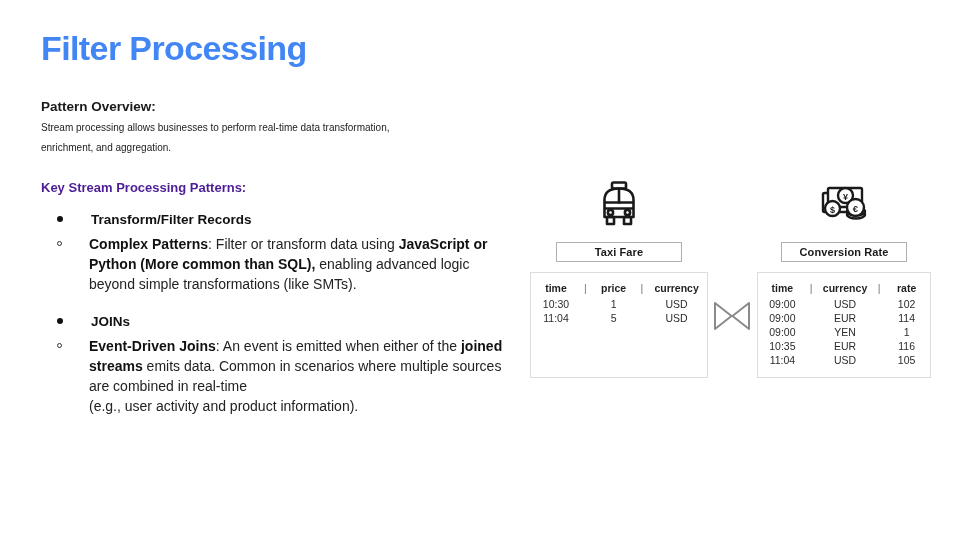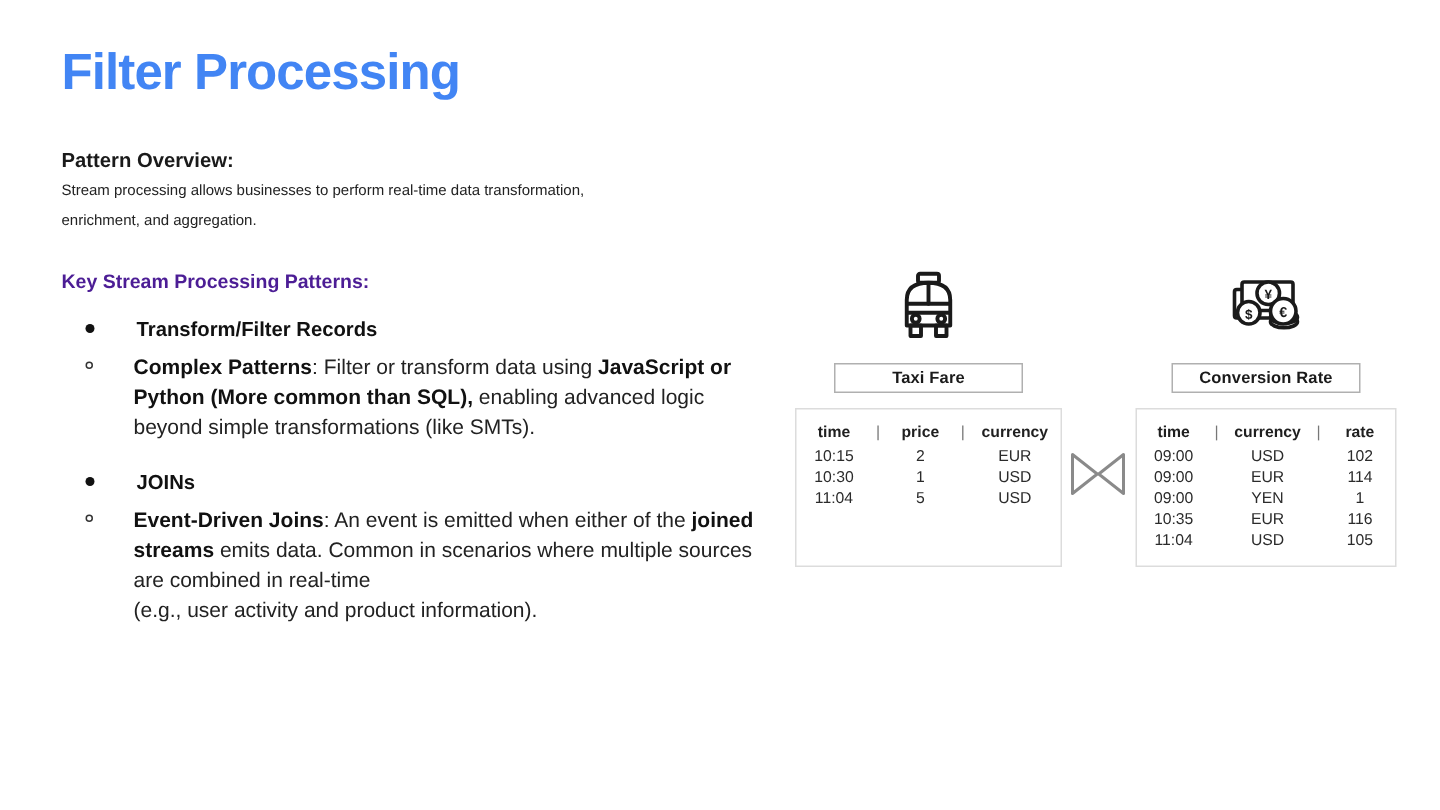--- a/index.html
+++ b/index.html
@@ -272,27 +272,20 @@
           <tr>
             <th>time</th>
             <th class="sep">|</th>
             <th>price</th>
             <th class="sep">|</th>
             <th>currency</th>
           </tr>
         </thead>
         <tbody>
           <tr>
-            <td class="c0">10:15</td>
-              <td></td>
-            <td class="c1">2</td>
-              <td></td>
-            <td class="c2">EUR</td>
-          </tr>
-          <tr>
             <td class="c0">10:30</td>
               <td></td>
             <td class="c1">1</td>
               <td></td>
             <td class="c2">USD</td>
           </tr>
           <tr>
             <td class="c0">11:04</td>
               <td></td>
             <td class="c1">5</td>

